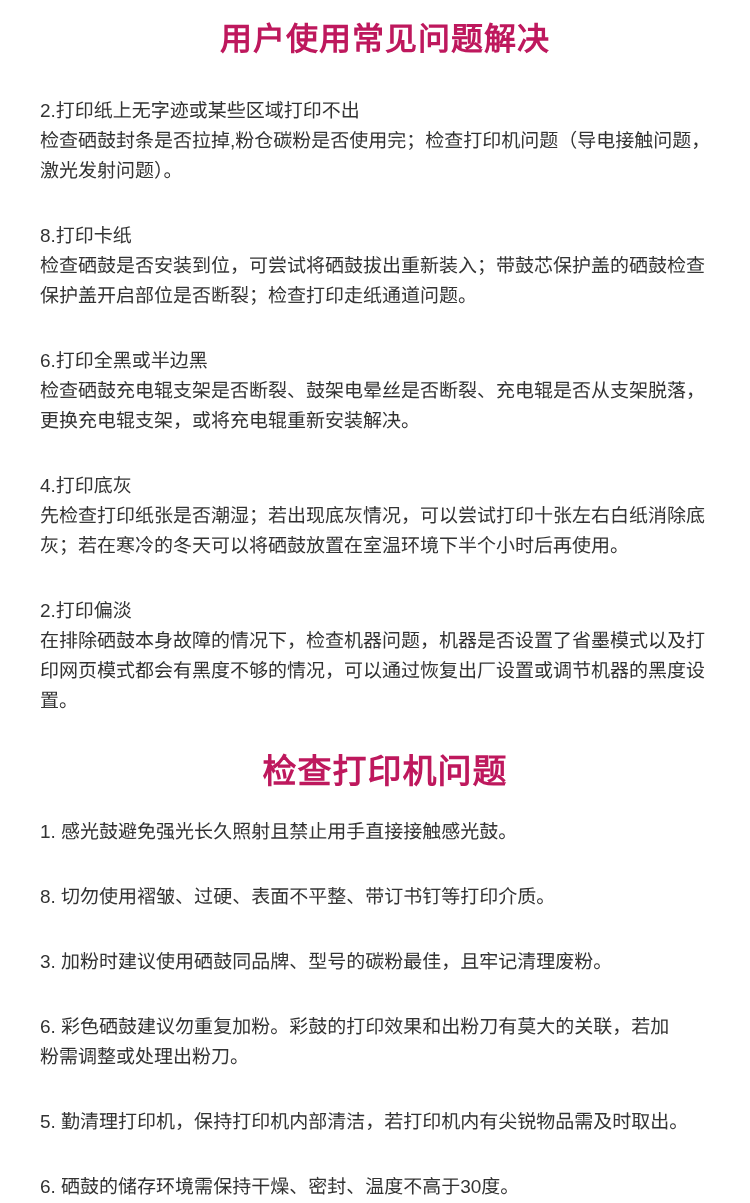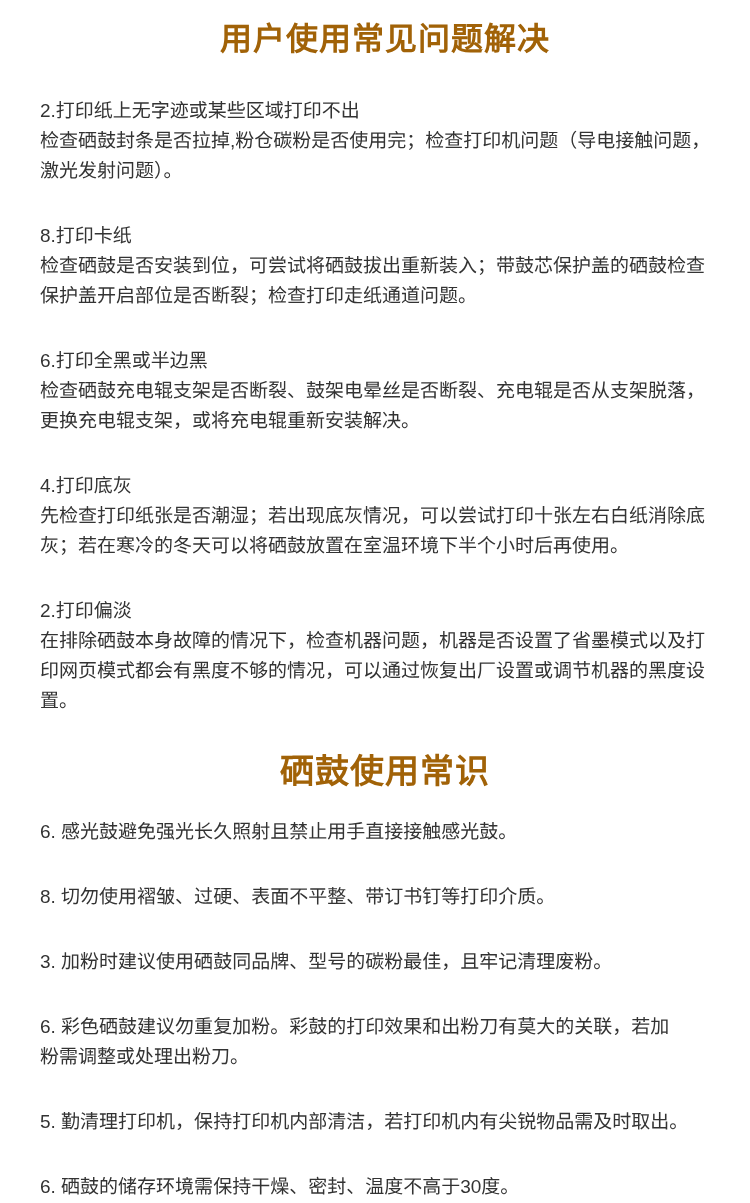--- a/index.html
+++ b/index.html
@@ -18,21 +18,21 @@
     overflow: hidden;
     font-family: "Liberation Sans", "DejaVu Sans", sans-serif;
     color: #333333;
   }
   .doc-title {
     margin: 0 0 38px 0;
     font-size: 32px;
     line-height: 38px;
     font-weight: bold;
     text-align: center;
-    color: #a16207;
+    color: #be185d;
     letter-spacing: 1px;
   }
   .doc-title.second {
     margin: 35px 0 25px 0;
     font-size: 34px;
     line-height: 41px;
   }
   .faq-item {
     margin: 0 0 35px 0;
   }
@@ -87,23 +87,23 @@
 灰；若在寒冷的冬天可以将硒鼓放置在室温环境下半个小时后再使用。</div>
   </div>
 
   <div class="faq-item">
     <div class="faq-heading">2.打印偏淡</div>
     <div class="faq-body">在排除硒鼓本身故障的情况下，检查机器问题，机器是否设置了省墨模式以及打
 印网页模式都会有黑度不够的情况，可以通过恢复出厂设置或调节机器的黑度设
 置。</div>
   </div>
 
-  <h2 class="doc-title second">硒鼓使用常识</h2>
+  <h2 class="doc-title second">检查打印机问题</h2>
 
-  <div class="tip-item">6. 感光鼓避免强光长久照射且禁止用手直接接触感光鼓。</div>
+  <div class="tip-item">1. 感光鼓避免强光长久照射且禁止用手直接接触感光鼓。</div>
   <div class="tip-item">8. 切勿使用褶皱、过硬、表面不平整、带订书钉等打印介质。</div>
   <div class="tip-item">3. 加粉时建议使用硒鼓同品牌、型号的碳粉最佳，且牢记清理废粉。</div>
   <div class="tip-item">6. 彩色硒鼓建议勿重复加粉。彩鼓的打印效果和出粉刀有莫大的关联，若加
 粉需调整或处理出粉刀。</div>
   <div class="tip-item">5. 勤清理打印机，保持打印机内部清洁，若打印机内有尖锐物品需及时取出。</div>
   <div class="tip-item">6. 硒鼓的储存环境需保持干燥、密封、温度不高于30度。</div>
 
 </div>
 
 </body></html>

